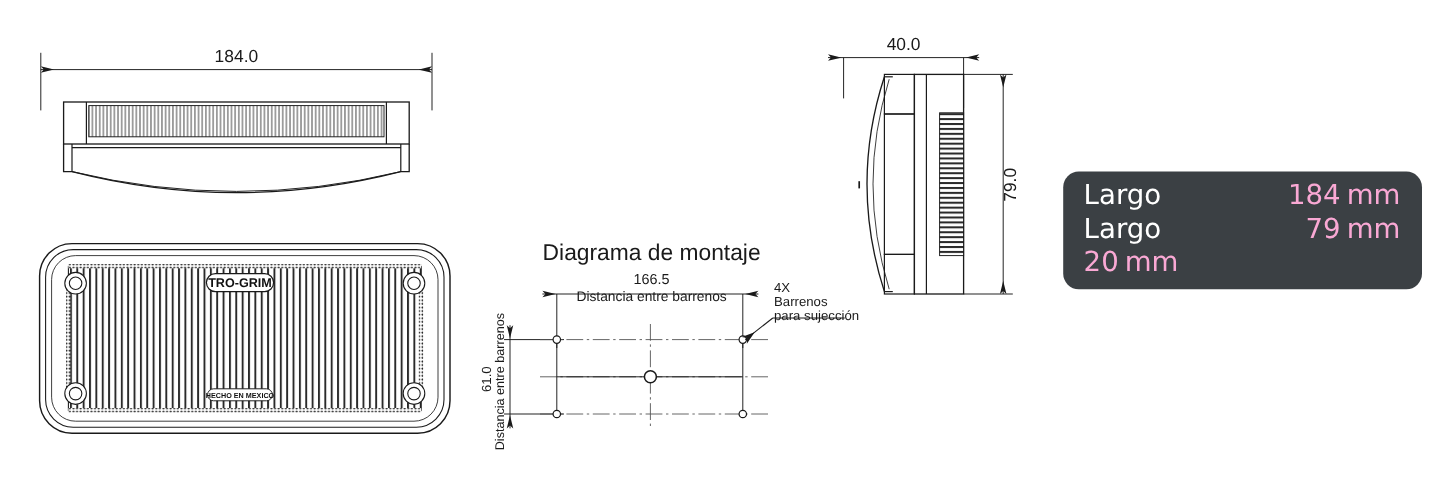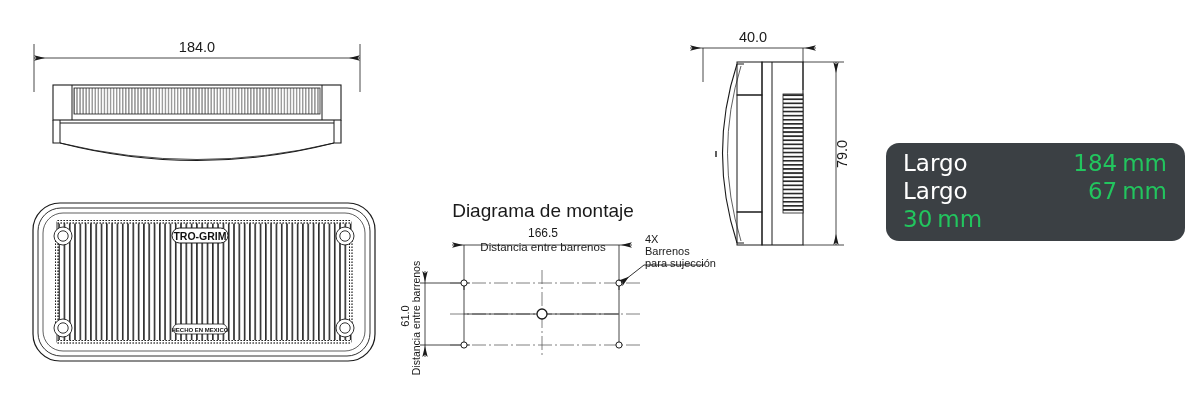--- a/index.html
+++ b/index.html
@@ -48,21 +48,21 @@
     height: 28px;
   }
   .spec-label {
     color: #ffffff;
     font-size: 23px;
     font-family: "DejaVu Sans", sans-serif;
     letter-spacing: 0px;
     white-space: nowrap;
   }
   .spec-value {
-    color: #22c55e;
+    color: #f9a8d4;
     font-size: 23px;
     font-family: "DejaVu Sans", sans-serif;
     white-space: nowrap;
   }
   .spec-value .unit { margin-left: 5px; }
 </style>
 </head>
 <body>
 
 <div class="stage">
@@ -263,20 +263,20 @@
     </g>
   </svg>
 
   <div class="spec-card">
     <div class="spec-row">
       <span class="spec-label">Largo</span>
       <span class="spec-value"><span>184</span><span class="unit">mm</span></span>
     </div>
     <div class="spec-row">
       <span class="spec-label">Largo</span>
-      <span class="spec-value"><span>67</span><span class="unit">mm</span></span>
+      <span class="spec-value"><span>79</span><span class="unit">mm</span></span>
     </div>
     <div class="spec-row">
-      <span class="spec-value"><span>30</span><span class="unit">mm</span></span>
+      <span class="spec-value"><span>20</span><span class="unit">mm</span></span>
     </div>
   </div>
 
 </div>
 
 </body></html>

